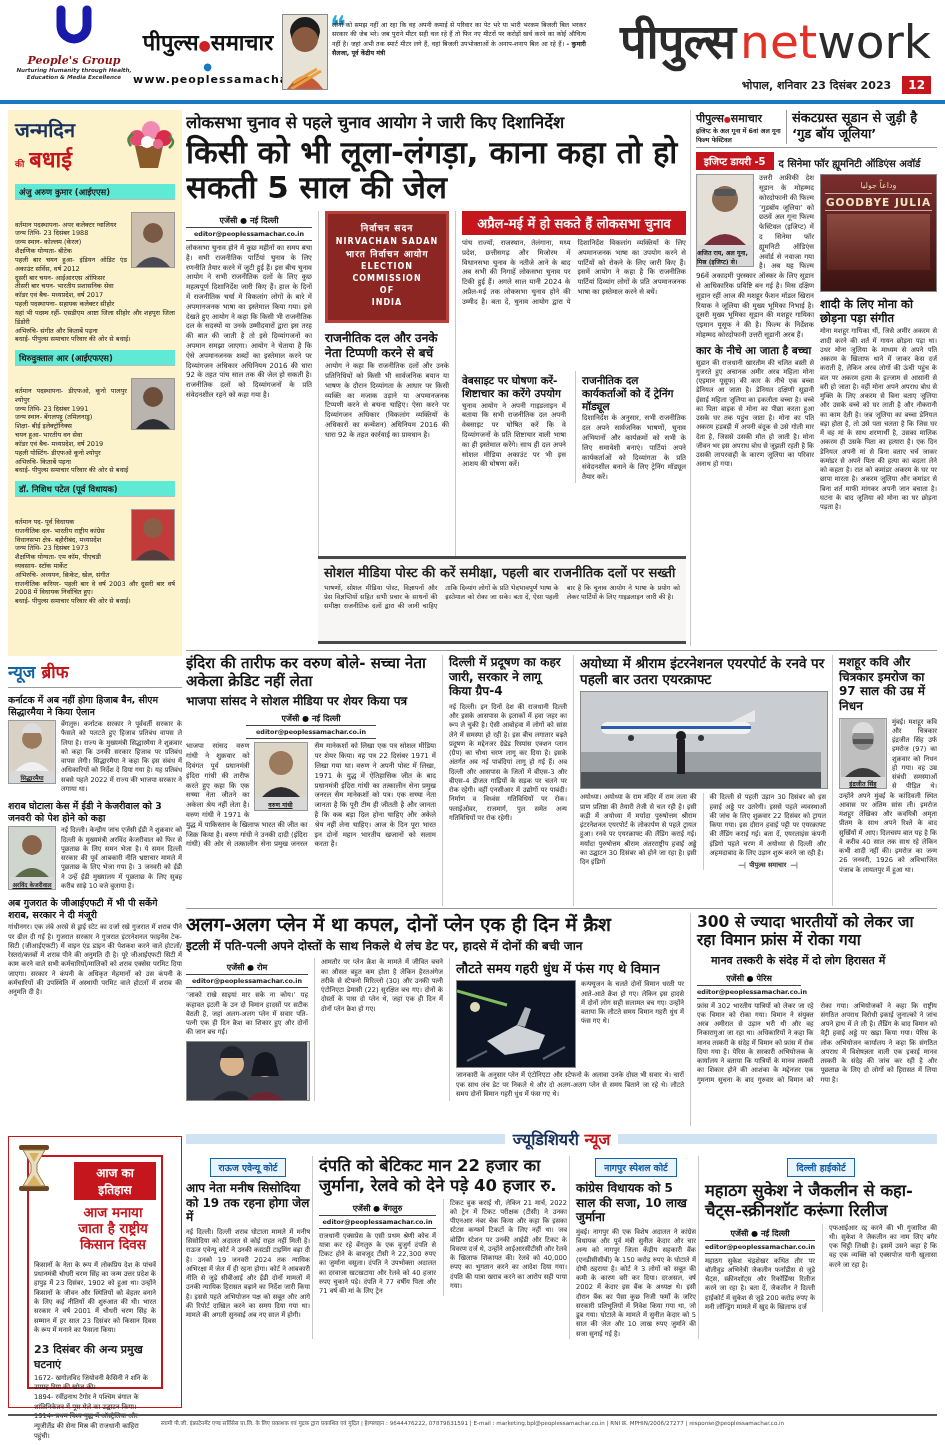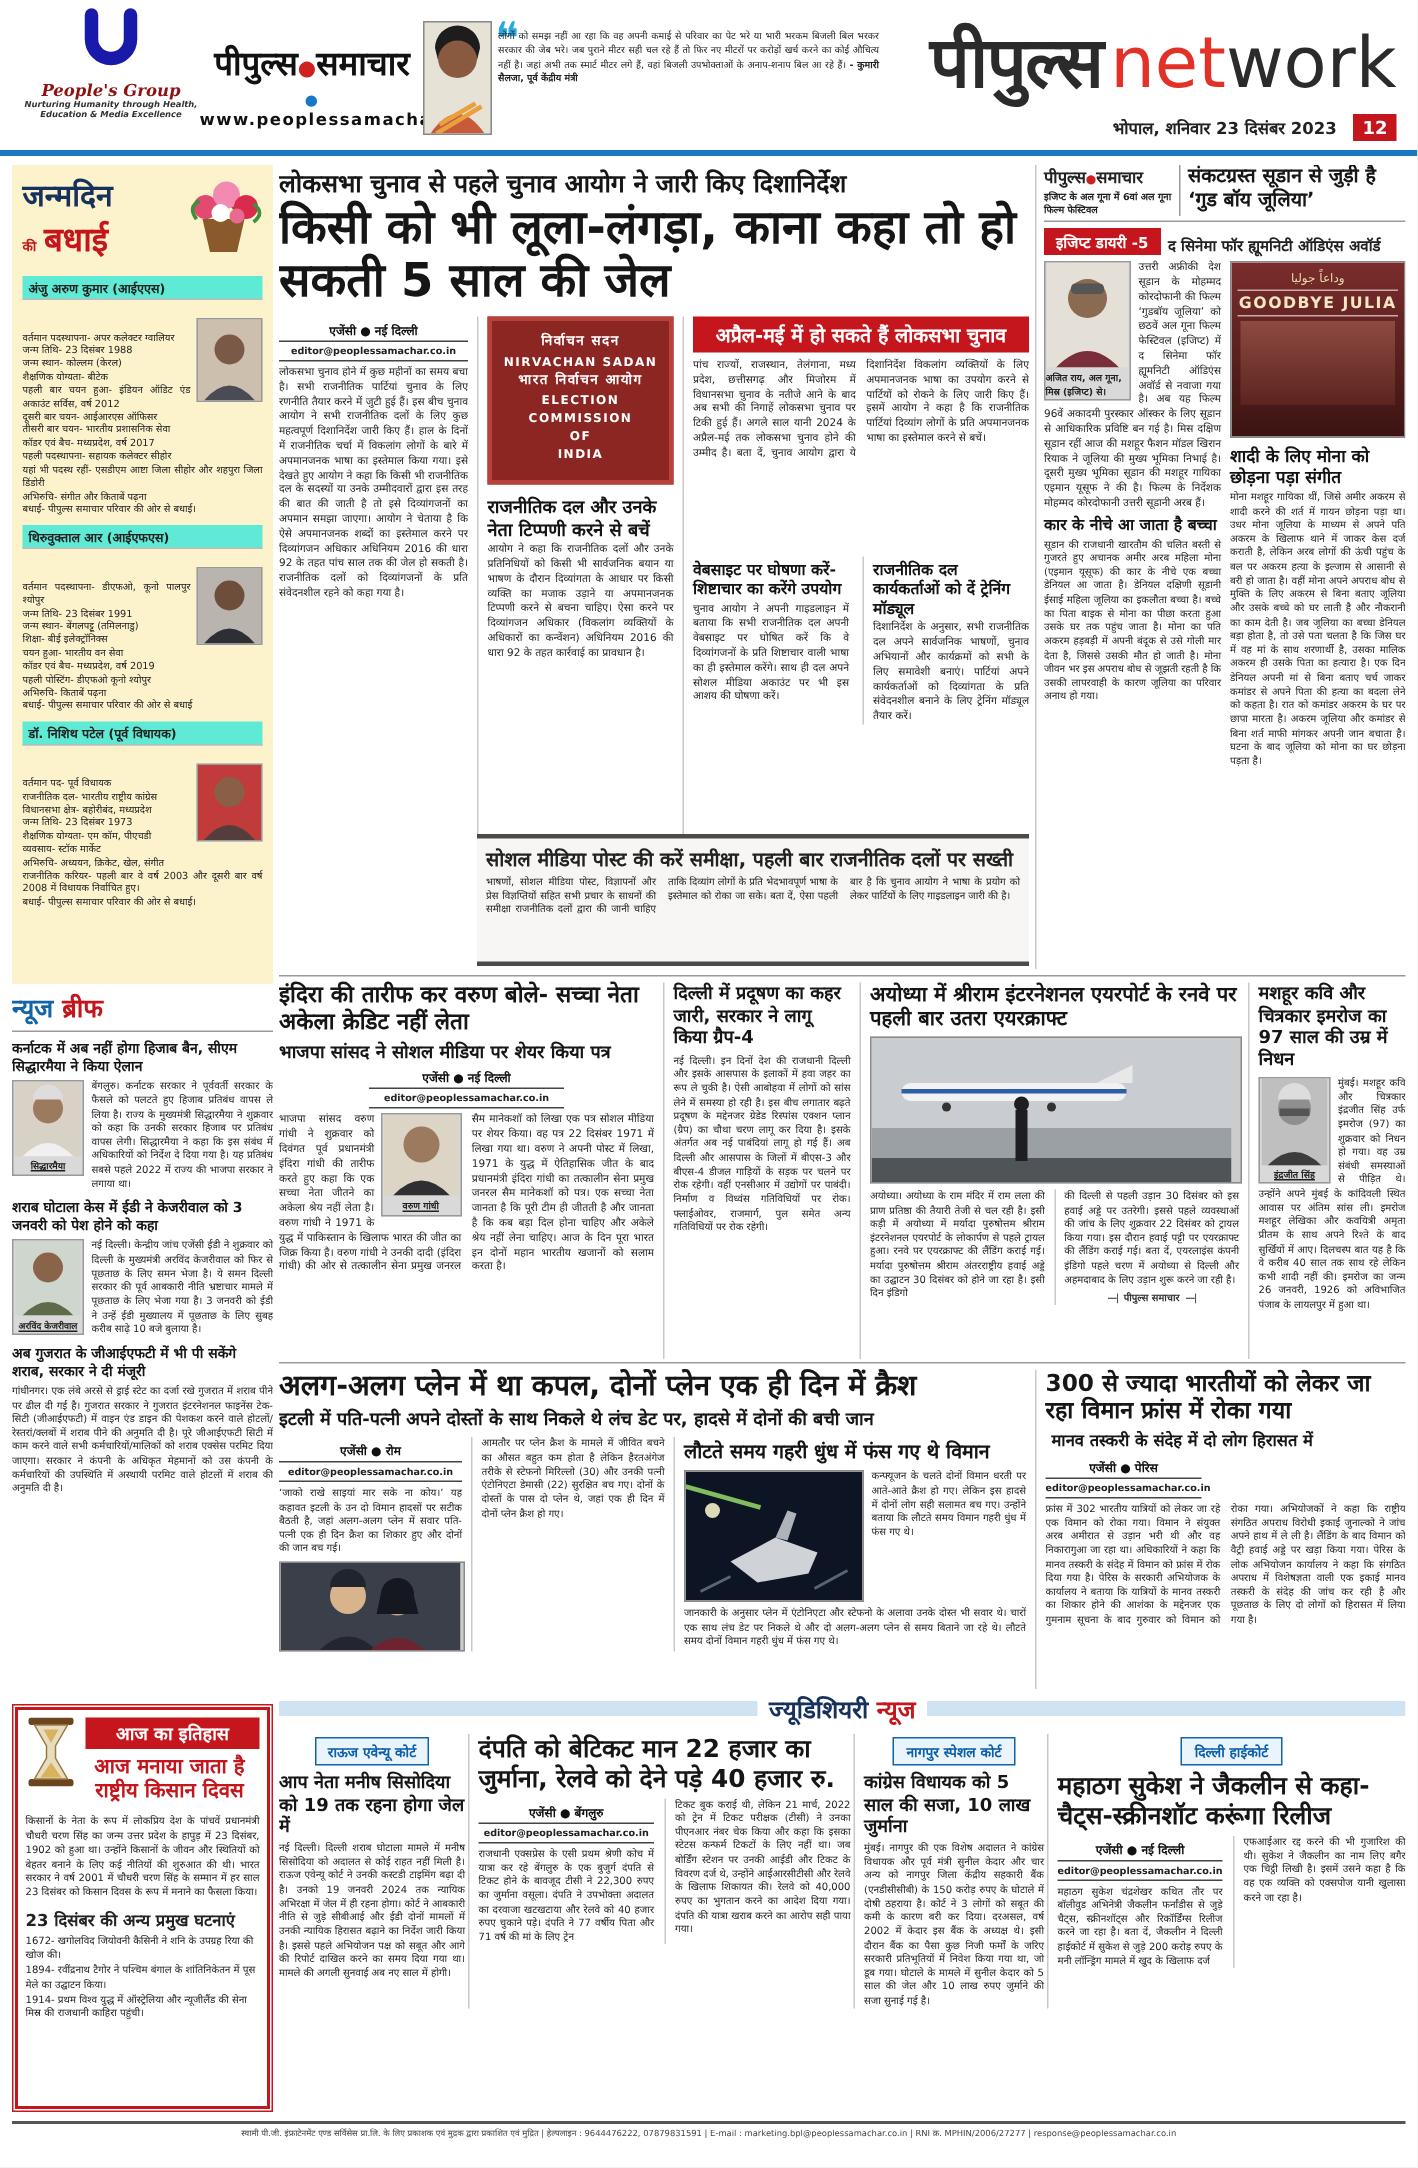--- a/index.html
+++ b/index.html
@@ -63,21 +63,21 @@
   .bday-details{font-size:6.5px;line-height:1.36;color:#222;}
   .pfloat{float:right;margin:0 0 3px 4px;border:1px solid #999;background:#d9d9d9;}
   .pfloat-l{float:left;margin:0 5px 2px 0;border:1px solid #999;background:#d9d9d9;}
 
   .nb-title{font-size:17px;font-weight:900;margin-bottom:4px;}
   .nb-blue{color:#1465a8;}
   .nb-red{color:#c4161c;}
   .nb-head{font-size:9.3px;font-weight:900;line-height:1.25;color:#161616;margin:6px 0 3px;}
   .nb-cap{font-size:6px;font-weight:bold;text-decoration:underline;text-align:center;display:block;}
 
-  #history{border:1px solid #c4161c;padding:1px;box-sizing:border-box;}
+  #history{border:1px solid #c4161c;padding:18px;box-sizing:border-box;}
   #history .inner{border:2px solid #c4161c;padding:5px;height:100%;box-sizing:border-box;}
   .hist-band{background:#c4161c;color:#fff;font-weight:900;font-size:12px;padding:2px 8px;
              text-align:center;margin-left:40px;}
   .hist-head{color:#c4161c;font-weight:900;font-size:13.5px;line-height:1.2;text-align:center;margin:4px 0 8px 36px;}
   .hist-body{font-size:6.7px;line-height:1.4;}
   .hist-sub{font-size:11px;font-weight:900;margin:5px 0 3px;}
   .hist-ev{font-size:6.7px;line-height:1.45;}
 
   
   .red-band{background:#c4161c;color:#fff;font-weight:900;font-size:13px;text-align:center;
@@ -500,21 +500,21 @@
             </div>
             <div class="body-s jt">कन्फ्यूजन के चलते दोनों विमान धरती पर आते-आते क्रैश हो गए। लेकिन इस हादसे में दोनों लोग सही सलामत बच गए। उन्होंने बताया कि लौटते समय विमान गहरी धुंध में फंस गए थे।</div>
           </div>
           <div class="body-s jt" style="margin-top:3px;">जानकारी के अनुसार प्लेन में एंटोनिएटा और स्टेफनो के अलावा उनके दोस्त भी सवार थे। चारों एक साथ लंच डेट पर निकले थे और दो अलग-अलग प्लेन से समय बिताने जा रहे थे। लौटते समय दोनों विमान गहरी धुंध में फंस गए थे।</div>
         </div>
       </div>
     </article>
 
     <article class="vr" style="flex:1;">
       <div class="h-l" style="font-size:15.5px;">300 से ज्यादा भारतीयों को लेकर जा रहा विमान फ्रांस में रोका गया</div>
-      <div class="deck" style="font-size:11px;margin:2px 4px;">मानव तस्करी के संदेह में दो लोग हिरासत में</div>
+      <div class="deck" style="font-size:11px;margin:2px 14px;">मानव तस्करी के संदेह में दो लोग हिरासत में</div>
       <div style="display:flex;gap:8px;align-items:flex-start;">
         <div style="width:104px;flex:none;">
           <div class="byline">एजेंसी ● पेरिस</div>
           <div class="email">editor@peoplessamachar.co.in</div>
         </div>
       </div>
       <div class="body-s jt c2" style="height:148px;overflow:hidden;">फ्रांस में 302 भारतीय यात्रियों को लेकर जा रहे एक विमान को रोका गया। विमान ने संयुक्त अरब अमीरात से उड़ान भरी थी और वह निकारागुआ जा रहा था। अधिकारियों ने कहा कि मानव तस्करी के संदेह में विमान को फ्रांस में रोक दिया गया है। पेरिस के सरकारी अभियोजक के कार्यालय ने बताया कि यात्रियों के मानव तस्करी का शिकार होने की आशंका के मद्देनजर एक गुमनाम सूचना के बाद गुरुवार को विमान को रोका गया। अभियोजकों ने कहा कि राष्ट्रीय संगठित अपराध विरोधी इकाई जुनाल्को ने जांच अपने हाथ में ले ली है। लैंडिंग के बाद विमान को वैट्री हवाई अड्डे पर खड़ा किया गया। पेरिस के लोक अभियोजन कार्यालय ने कहा कि संगठित अपराध में विशेषज्ञता वाली एक इकाई मानव तस्करी के संदेह की जांच कर रही है और पूछताछ के लिए दो लोगों को हिरासत में लिया गया है।</div>
     </article>
   </div>
 

